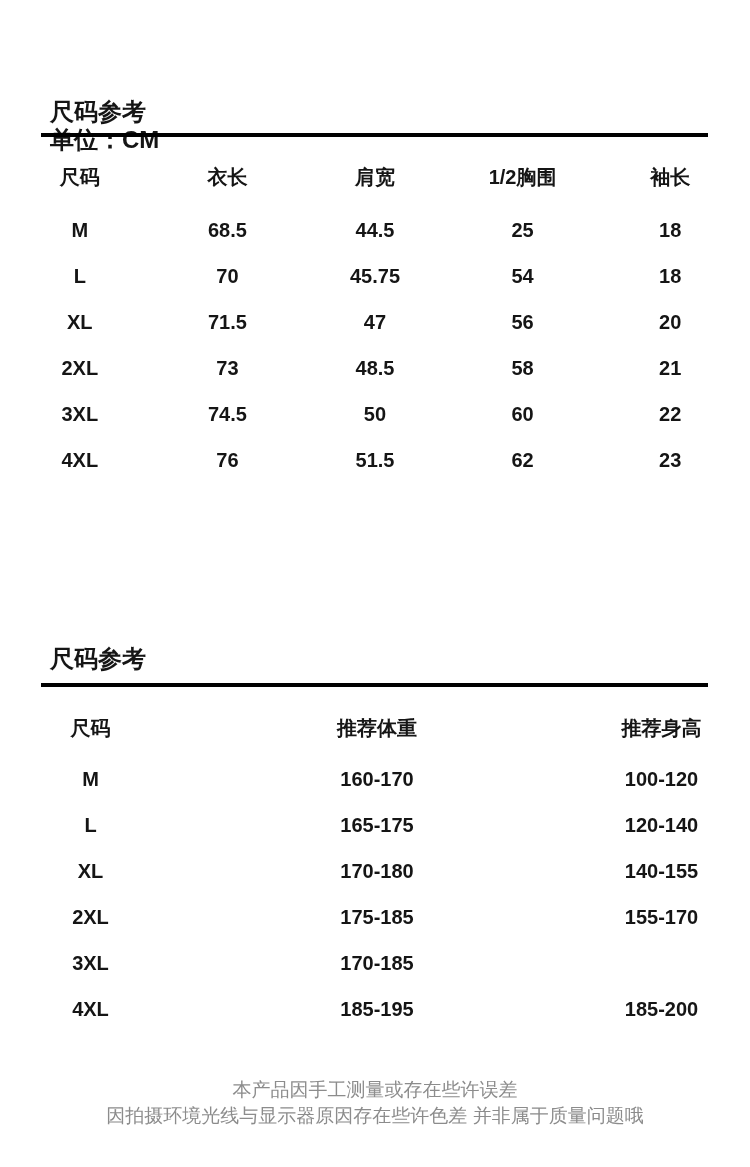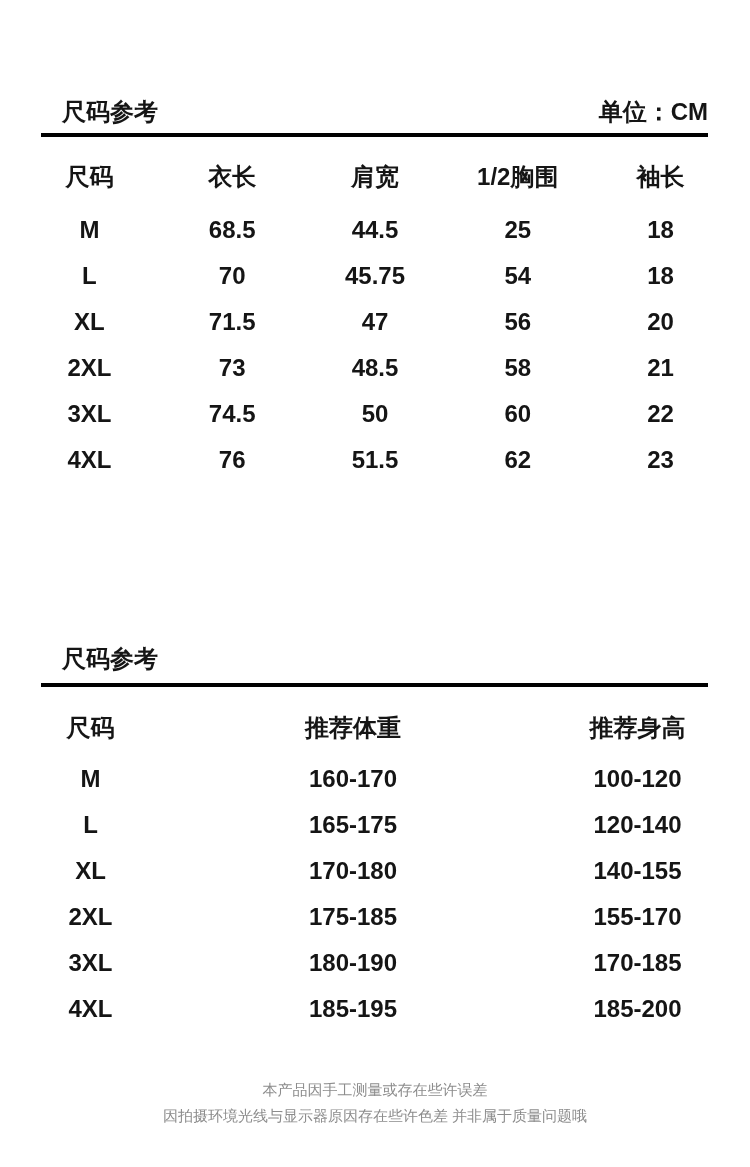--- a/index.html
+++ b/index.html
@@ -15,68 +15,70 @@
   }
   .sheet {
     position: relative;
     width: 750px;
     height: 1167px;
     background: #ffffff;
     overflow: hidden;
   }
   .title-row {
     position: absolute;
-    left: 62px;
+    left: 50px;
     right: 42px;
     display: flex;
     justify-content: space-between;
     align-items: baseline;
     font-size: 24px;
     font-weight: bold;
     line-height: 28px;
     white-space: pre;
+    flex-direction: column;
   }
   .rule {
     position: absolute;
     left: 41px;
     width: 667px;
     height: 4px;
     background: #000000;
   }
   .grid {
     position: absolute;
     left: 0;
     width: 750px;
   }
   .row {
     display: grid;
     align-items: center;
     padding: 0 18px;
     height: 46px;
-    font-size: 24px;
+    font-size: 20px;
     font-weight: bold;
+    gap: 24px;
   }
   .row.head {
     height: 44px;
   }
   .t1-head { margin-bottom: 8px; }
   .t2-head { margin-bottom: 6px; }
   .cols-5 { grid-template-columns: repeat(5, 1fr); }
   .cols-3 { grid-template-columns: 145px 380px 1fr; }
   .cell {
     text-align: center;
     white-space: nowrap;
   }
   .footer-note {
     position: absolute;
     top: 1077px;
     left: 0;
     width: 750px;
     text-align: center;
-    font-size: 15px;
+    font-size: 19px;
     line-height: 26px;
     font-weight: normal;
     color: #8c8c8c;
   }
 </style>
 </head>
 <body>
 
 <div class="sheet">
 
@@ -189,21 +191,20 @@
           </div>
 
           <div class="row cols-3">
             <span class="cell">2XL</span>
             <span class="cell">175-185</span>
             <span class="cell">155-170</span>
           </div>
 
           <div class="row cols-3">
             <span class="cell">3XL</span>
-            <span class="cell">180-190</span>
             <span class="cell">170-185</span>
           </div>
 
           <div class="row cols-3">
             <span class="cell">4XL</span>
             <span class="cell">185-195</span>
             <span class="cell">185-200</span>
           </div>
         </div>
     </div>

